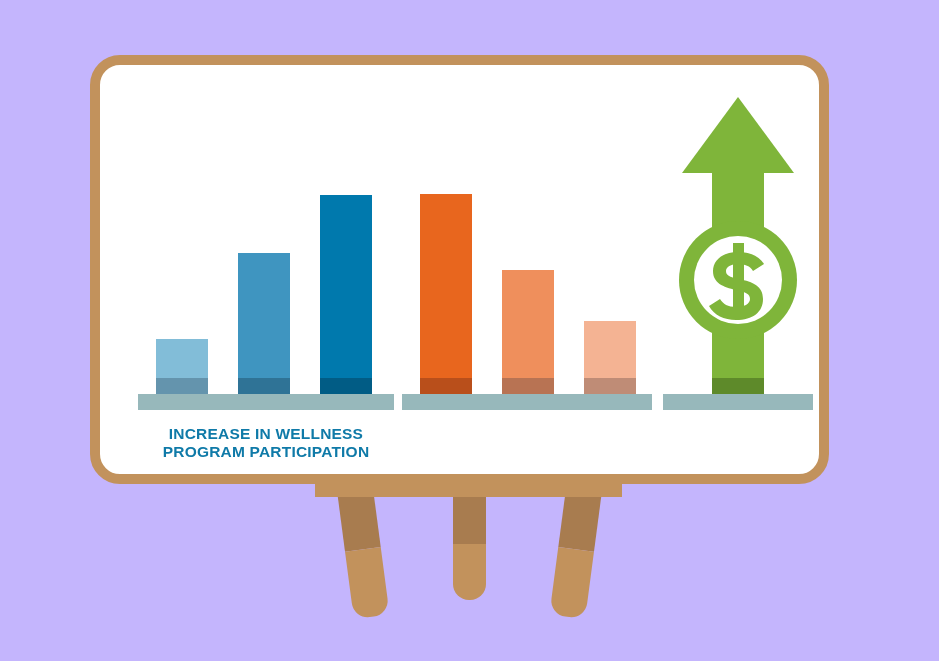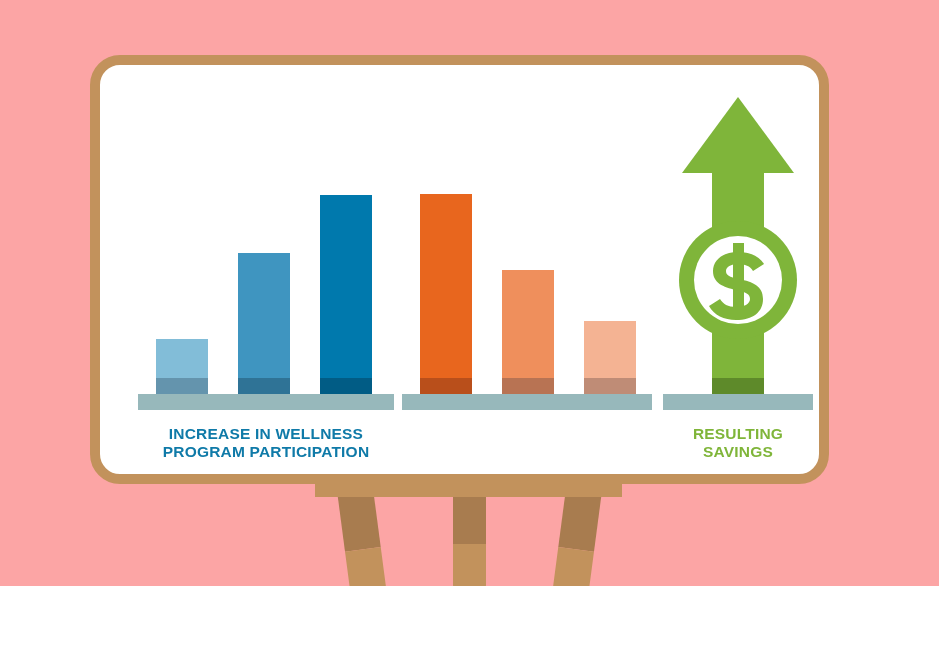--- a/index.html
+++ b/index.html
@@ -7,22 +7,22 @@
     margin: 0;
     padding: 0;
     background: #ffffff;
   }
   body {
     font-family: "Liberation Sans", sans-serif;
   }
   #stage {
     position: relative;
     width: 939px;
-    height: 586px;
-    background: #fca5a5;
+    height: 661px;
+    background: #c4b5fd;
     overflow: hidden;
   }
   
   .leg {
     position: absolute;
     transform-origin: top center;
   }
   .leg .seg {
     position: absolute;
     left: 0;
@@ -176,20 +176,18 @@
                        l11,-7
                        c-5,-8 -14,-12 -26,-12 z"></path>
             </g>
 
             <rect x="49" y="283" width="52" height="16" fill="#5e8a2a"></rect>
           </svg>
         </div>
 
         <div class="shelf" style="left:0px; bottom:64px; width:150px; height:16px; background:#97b8bb;"></div>
 
-        <div class="caption" style="left:-14px; bottom:14px; width:178px; color:#7fb539;">RESULTING
-SAVINGS</div>
       </div>
 
     </div>
   </div>
 
 </div>
 
 </body></html>

